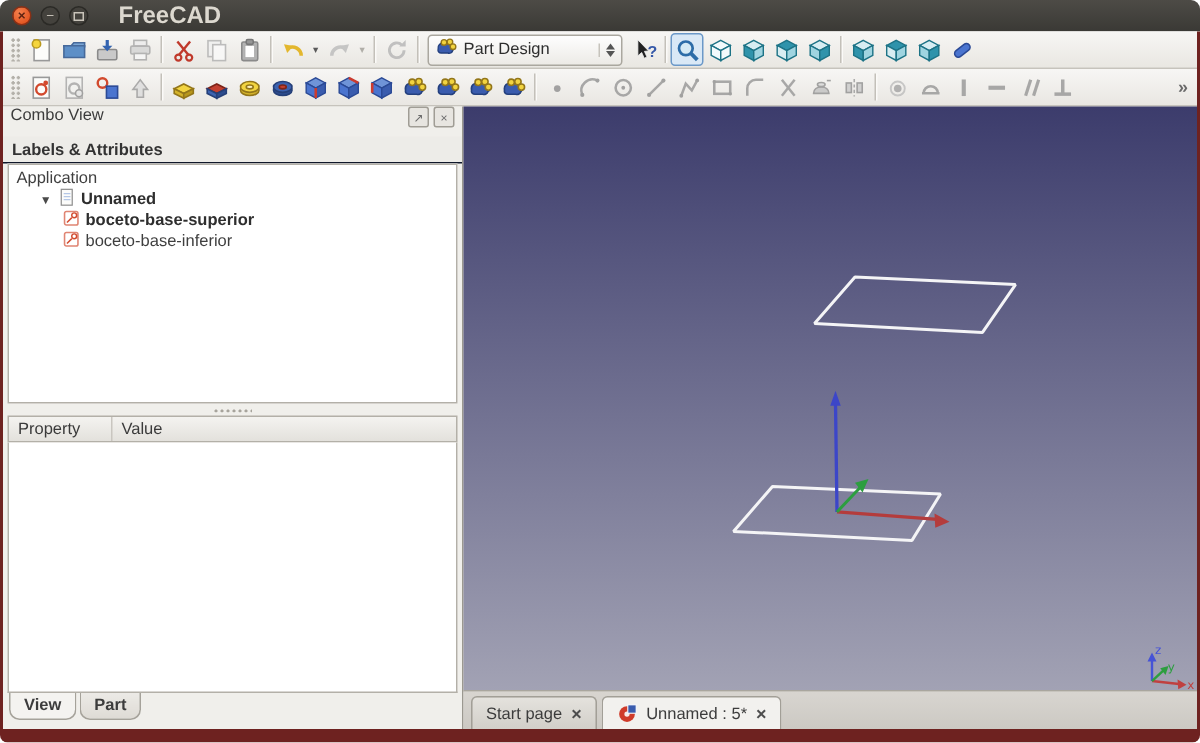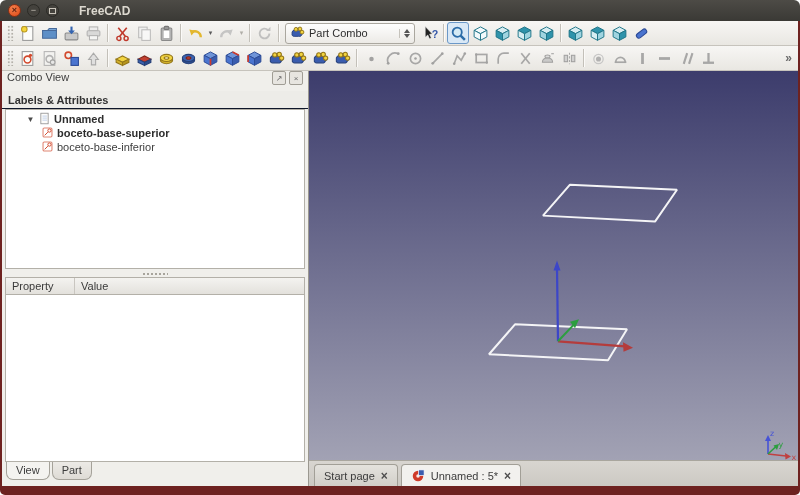--- a/index.html
+++ b/index.html
@@ -8,21 +8,21 @@
   .win{width:800px;height:495px;display:flex;flex-direction:column;box-sizing:border-box;}
 
   
   .titlebar{flex:0 0 21px;background:linear-gradient(#4d4b46,#3a3935);border-radius:6px 6px 0 0;
     display:flex;align-items:center;padding:0 8px;gap:6px;}
   .wbtn{width:13px;height:13px;border-radius:50%;display:flex;align-items:center;justify-content:center;
     box-sizing:border-box;font-size:9px;line-height:1;cursor:default;}
   .wclose{background:radial-gradient(circle at 35% 30%,#f4804d,#dd4814);border:1px solid #893016;color:#5e2312;font-weight:bold;}
   .wmin,.wmax{background:#44423d;border:1px solid #2b2a26;color:#c9c4ba;}
   .wmax i{display:block;width:5px;height:4px;border:1px solid #c9c4ba;}
-  .wtitle{margin-left:14px;font-weight:bold;font-size:12px;color:#dcd8cf;}
+  .wtitle{margin-left:14px;font-weight:bold;font-size:16px;color:#dcd8cf;}
 
   
   .frame{flex:1;display:flex;flex-direction:column;min-height:0;
     border-left:2px solid #6e2220;border-right:2px solid #6e2220;background:#f0efeb;}
   .statusbar{flex:0 0 9px;background:#6e2220;border-radius:0 0 5px 5px;}
 
   
   .tbrow{flex:0 0 25px;display:flex;align-items:center;padding:0 3px;
     background:linear-gradient(#f7f6f4,#e9e7e2);border-bottom:1px solid #c6c3bc;box-sizing:border-box;}
   .grip{width:7px;height:16px;margin:0 2px;
@@ -65,21 +65,21 @@
   .trow .lb{color:#3f3f3f;}
   .trow .lb.bold{font-weight:bold;color:#2e2e2e;text-align:center;}
   .vsplit{flex:0 0 8px;display:flex;align-items:center;justify-content:center;}
   .vsplit i{width:26px;height:3px;
     background-image:radial-gradient(circle,#a7a49c 1px,transparent 1.1px);background-size:4px 4px;}
   .prophead{display:flex;flex:0 0 18px;margin:0 3px;border:1px solid #b3b0a8;box-sizing:border-box;
     background:linear-gradient(#f4f3f0,#e3e1dc);align-items:center;color:#3a3a3a;text-align:right;}
   .prophead .c1{width:62px;padding-left:6px;border-right:1px solid #c9c6c0;align-self:stretch;display:flex;align-items:center;}
   .prophead .c2{padding-left:6px;}
   .propbody{flex:1;background:#fff;border:1px solid #b3b0a8;border-top:none;margin:0 3px;}
-  .btabs{flex:0 0 23px;display:flex;align-items:flex-start;padding:1px 4px 0;gap:2px;}
+  .btabs{flex:0 0 23px;display:flex;align-items:flex-start;padding:1px 4px 0;gap:2px;font-weight:bold;}
   .btab{padding:2px 9px 3px;border:1px solid #a5a29a;border-top:none;border-radius:0 0 7px 7px;
     background:linear-gradient(#eceae6,#dedbd5);color:#3c3c3c;margin-top:-1px;}
   .btab.on{background:#f4f3f0;}
 
   
   .right{flex:1;display:flex;flex-direction:column;min-width:0;min-height:0;}
   .viewport{flex:1;position:relative;min-height:0;}
   .viewport svg{position:absolute;inset:0;width:100%;height:100%;}
   .wire{fill:none;stroke-width:2;stroke-linejoin:bevel;}
   .navlab{font-size:8px;font-family:"DejaVu Sans",sans-serif;}
@@ -199,21 +199,21 @@
           </span>
         </div>
         <div class="tsep"></div>
         <div class="combo">
           <span><svg width="15" height="15" viewBox="0 0 16 16">
               <path d="M2.2 9.5c-.6-3 1.8-4.8 4-4.2 1-2.6 5-2.4 5.6.4 2.2.4 2.8 3.4.8 4.6-.4 1.6-2 2.2-3.4 1.8H4.4c-1.4 0-2.6-1-2.2-2.6z" fill="#3a5cae" stroke="#24407e"></path>
               <circle cx="6.4" cy="4.6" r="2" fill="#f2d440" stroke="#93761a"></circle>
               <circle cx="10.6" cy="4.2" r="2" fill="#f2d440" stroke="#93761a"></circle>
               <circle cx="12.8" cy="7.6" r="2" fill="#f2d440" stroke="#93761a"></circle>
             </svg></span>
-          <span class="clabel">Part Combo</span>
+          <span class="clabel">Part Design</span>
           <span class="cspin">
             <b class="up"></b>
             <b class="dn"></b>
           </span>
         </div>
         <div class="tbtn">
           <span>
             <svg width="17" height="17" viewBox="0 0 16 16">
               <path d="M4 1.5v10l2.4-2.1 1.6 3.6 1.7-.8-1.6-3.5 2.6-.3z" fill="#222" stroke="#eee" stroke-width="0.5"></path>
               <text x="10" y="12.5" font-size="10" font-weight="bold" fill="#3558a8">?</text>
@@ -603,20 +603,23 @@
     <div class="main">
       <div class="sidebar">
         <div class="phead">
           <span>Combo View</span>
           <span class="sp"></span>
           <span class="pbtn">↗</span>
           <span class="pbtn">×</span>
         </div>
         <div class="lblhead">Labels &amp; Attributes</div>
         <div class="treebox" id="tree">
+            <div class="trow" style="padding-left: 5px;">
+              <span class="lb">Application</span>
+            </div>
             <div class="trow" style="padding-left: 20px;">
               <span class="exp">▼</span>
               <span><svg width="13" height="13" viewBox="0 0 16 16">
                   <rect x="3.5" y="1.5" width="9" height="13" fill="#fcfcfa" stroke="#8f8f8f"></rect>
                   <line x1="5.5" y1="5" x2="11" y2="5" stroke="#b5c7e6"></line>
                   <line x1="5.5" y1="7.5" x2="11" y2="7.5" stroke="#b5c7e6"></line>
                   <line x1="5.5" y1="10" x2="11" y2="10" stroke="#b5c7e6"></line>
                 </svg></span>
               <span class="lb bold">Unnamed</span>
             </div>

